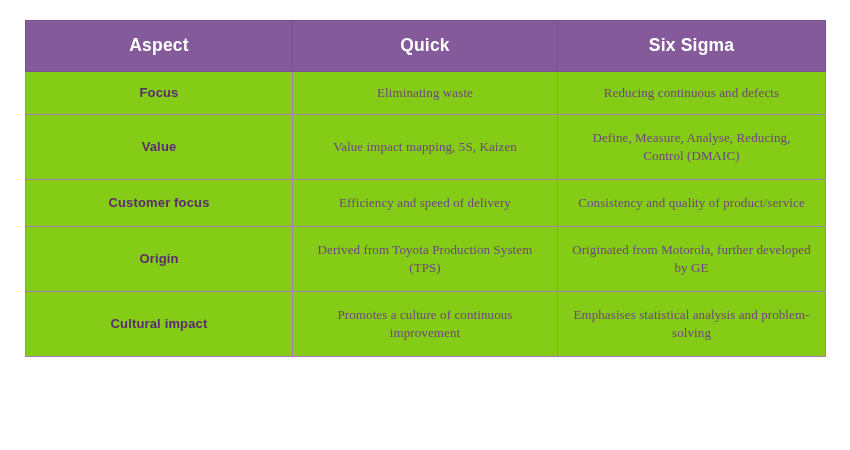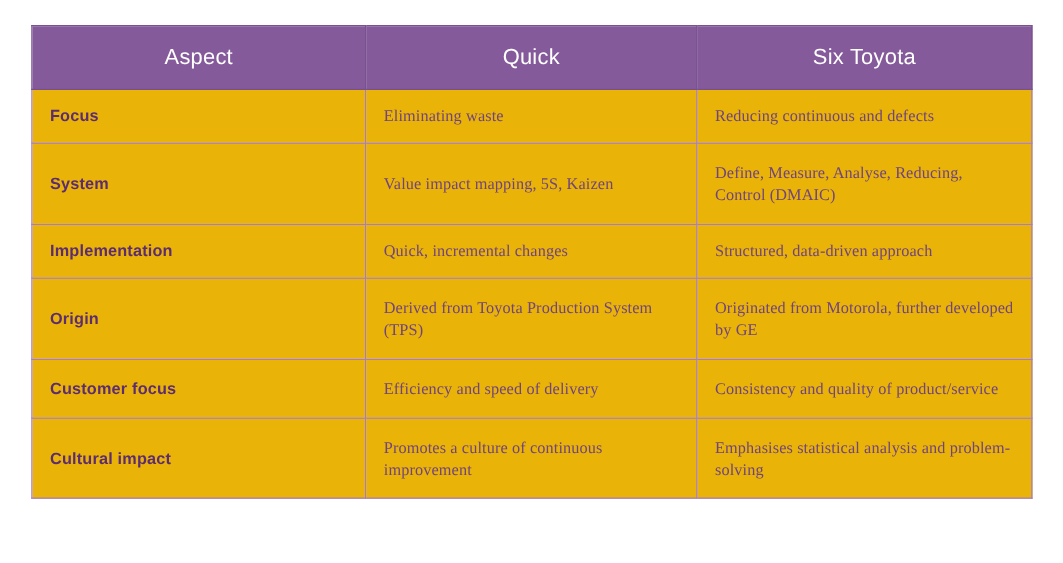--- a/index.html
+++ b/index.html
@@ -34,33 +34,33 @@
     border: 1px solid #a87cbf;
   }
   table.compare col.col-aspect { width: 267px; }
   table.compare col.col-lean   { width: 265px; }
   table.compare col.col-six    { width: 268px; }
 
   thead tr.header-row th {
     background: #855a9b;
     color: #ffffff;
     font-size: 17.5px;
-    font-weight: normal;
+    font-weight: bold;
     letter-spacing: 0.2px;
     text-align: center;
     padding: 14px 8px 15px 8px;
     border: 1px solid #7a5190;
     vertical-align: middle;
   }
 
   tbody tr td {
     border: 1px solid #a87cbf;
-    text-align: left;
+    text-align: center;
     vertical-align: middle;
-    background: #eab308;
+    background: #84cc16;
     padding: 12px 14px;
     line-height: 1.38;
   }
   td.aspect-cell {
     color: #5c2c70;
     font-weight: bold;
     font-size: 13px;
     letter-spacing: 0.15px;
   }
   td.body-cell {
@@ -80,48 +80,43 @@
     <table class="compare">
       <colgroup>
         <col class="col-aspect">
         <col class="col-lean">
         <col class="col-six">
       </colgroup>
       <thead>
         <tr class="header-row">
           <th>Aspect</th>
           <th>Quick</th>
-          <th>Six Toyota</th>
+          <th>Six Sigma</th>
         </tr>
       </thead>
       <tbody>
         <tr>
           <td class="aspect-cell">Focus</td>
           <td class="body-cell">Eliminating waste</td>
           <td class="body-cell">Reducing continuous and defects</td>
         </tr>
         <tr class="row-tall">
-          <td class="aspect-cell">System</td>
+          <td class="aspect-cell">Value</td>
           <td class="body-cell">Value impact mapping, 5S, Kaizen</td>
           <td class="body-cell">Define, Measure, Analyse, Reducing, Control (DMAIC)</td>
         </tr>
-        <tr>
-          <td class="aspect-cell">Implementation</td>
-          <td class="body-cell">Quick, incremental changes</td>
-          <td class="body-cell">Structured, data-driven approach</td>
+        <tr class="row-tall">
+          <td class="aspect-cell">Customer focus</td>
+          <td class="body-cell">Efficiency and speed of delivery</td>
+          <td class="body-cell">Consistency and quality of product/service</td>
         </tr>
         <tr class="row-tall">
           <td class="aspect-cell">Origin</td>
           <td class="body-cell">Derived from Toyota Production System (TPS)</td>
           <td class="body-cell">Originated from Motorola, further developed by GE</td>
-        </tr>
-        <tr class="row-tall">
-          <td class="aspect-cell">Customer focus</td>
-          <td class="body-cell">Efficiency and speed of delivery</td>
-          <td class="body-cell">Consistency and quality of product/service</td>
         </tr>
         <tr class="row-tall">
           <td class="aspect-cell">Cultural impact</td>
           <td class="body-cell">Promotes a culture of continuous improvement</td>
           <td class="body-cell">Emphasises statistical analysis and problem-solving</td>
         </tr>
       </tbody>
     </table>
   </div>
 </div>

